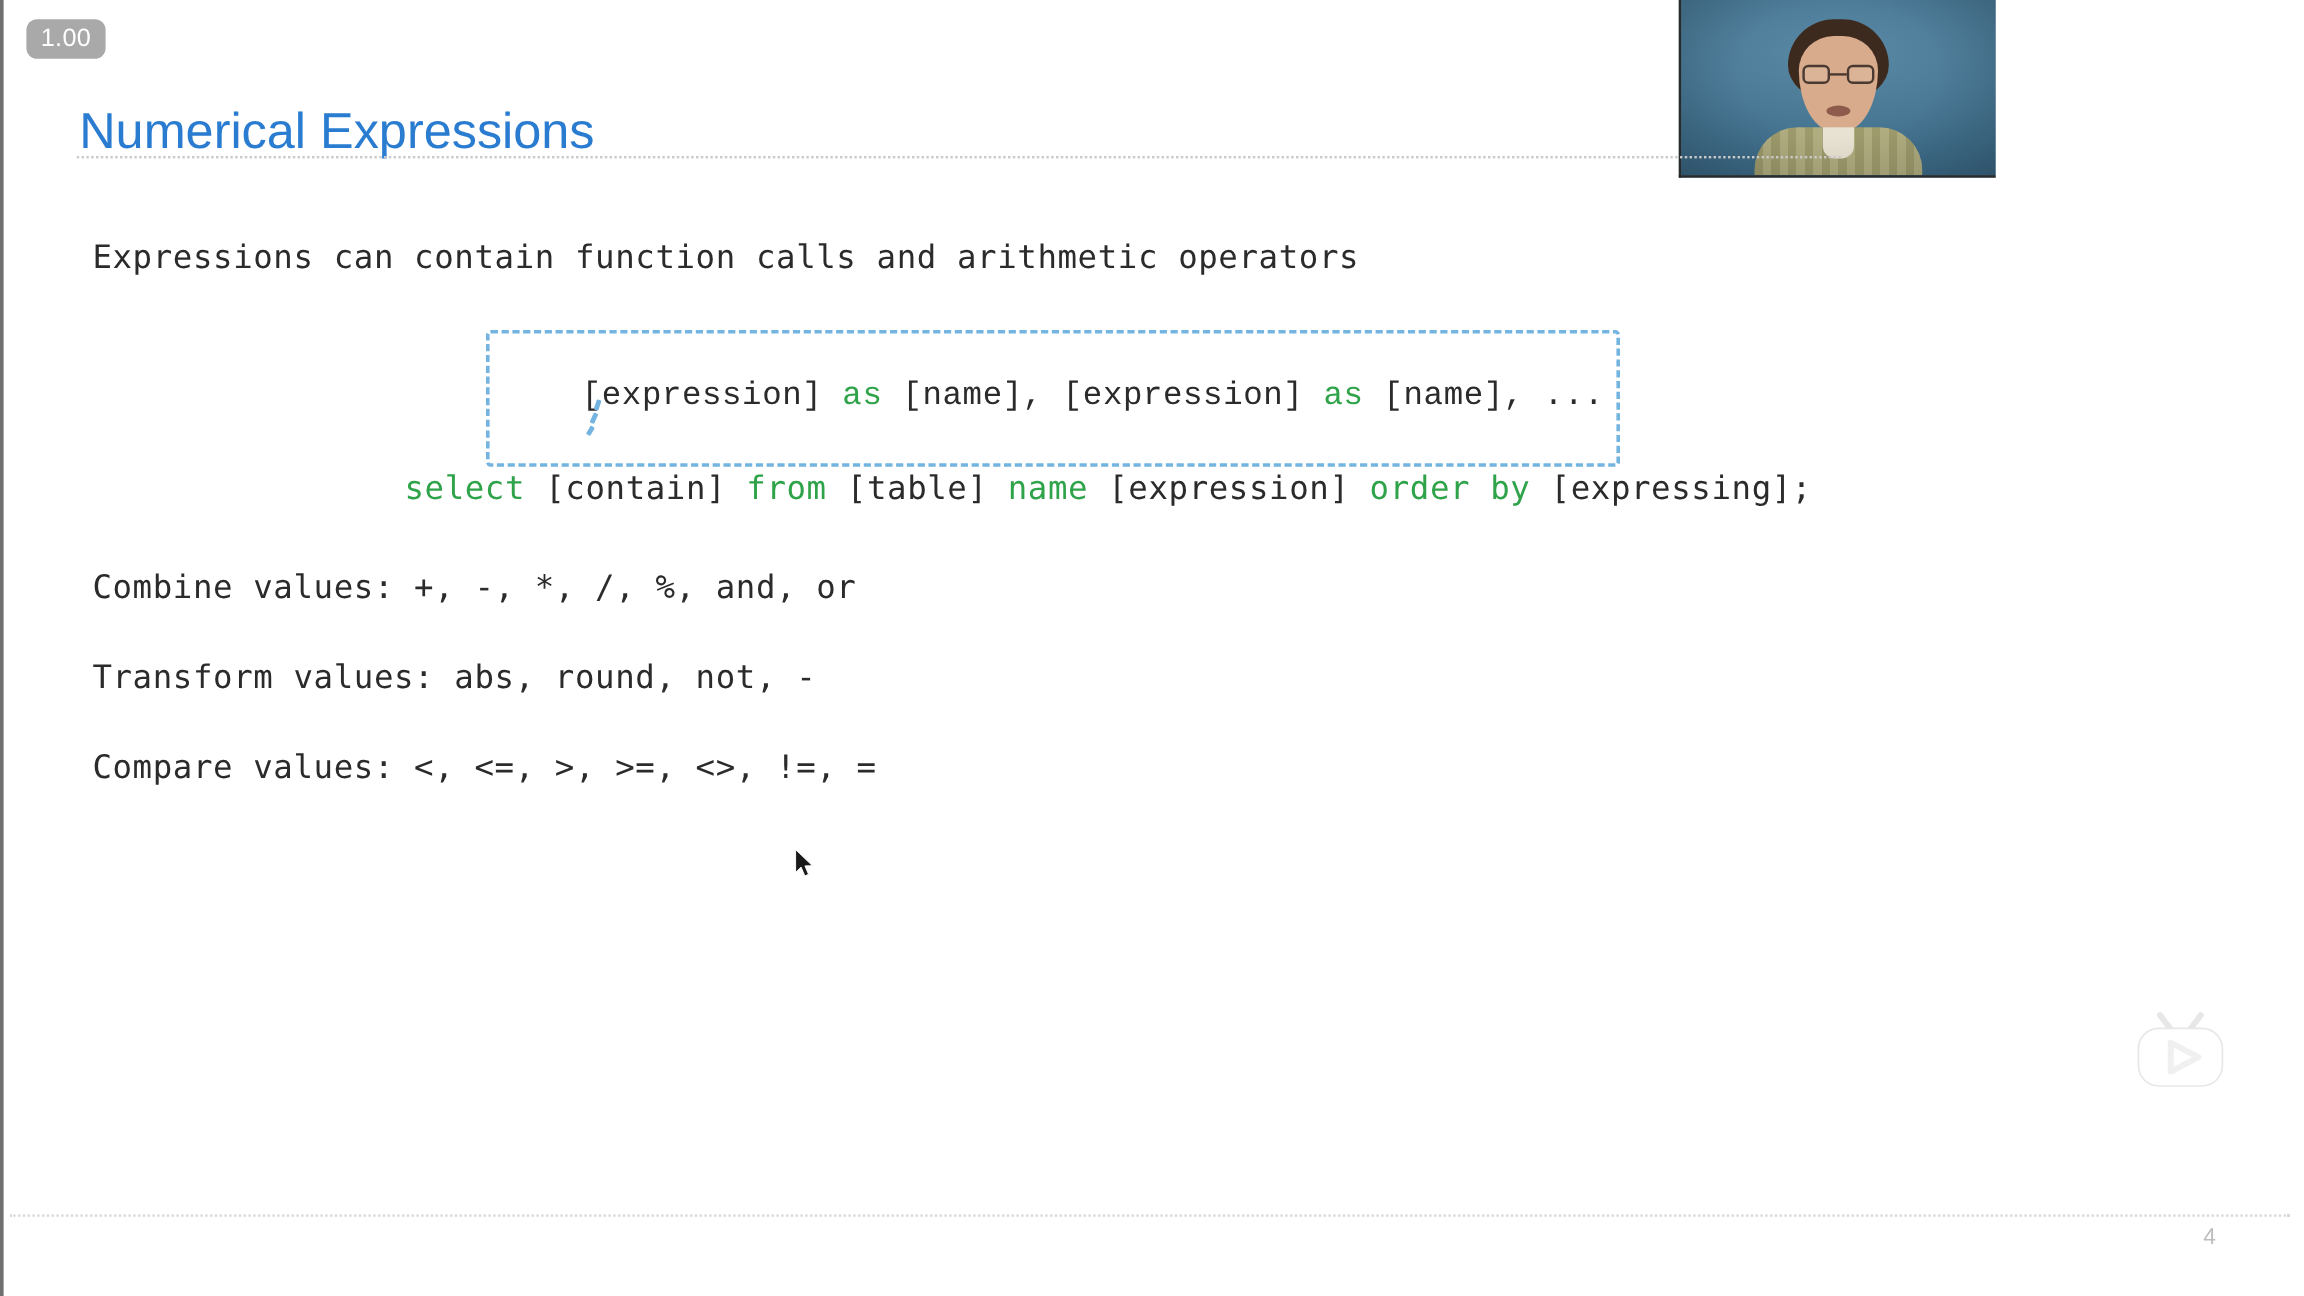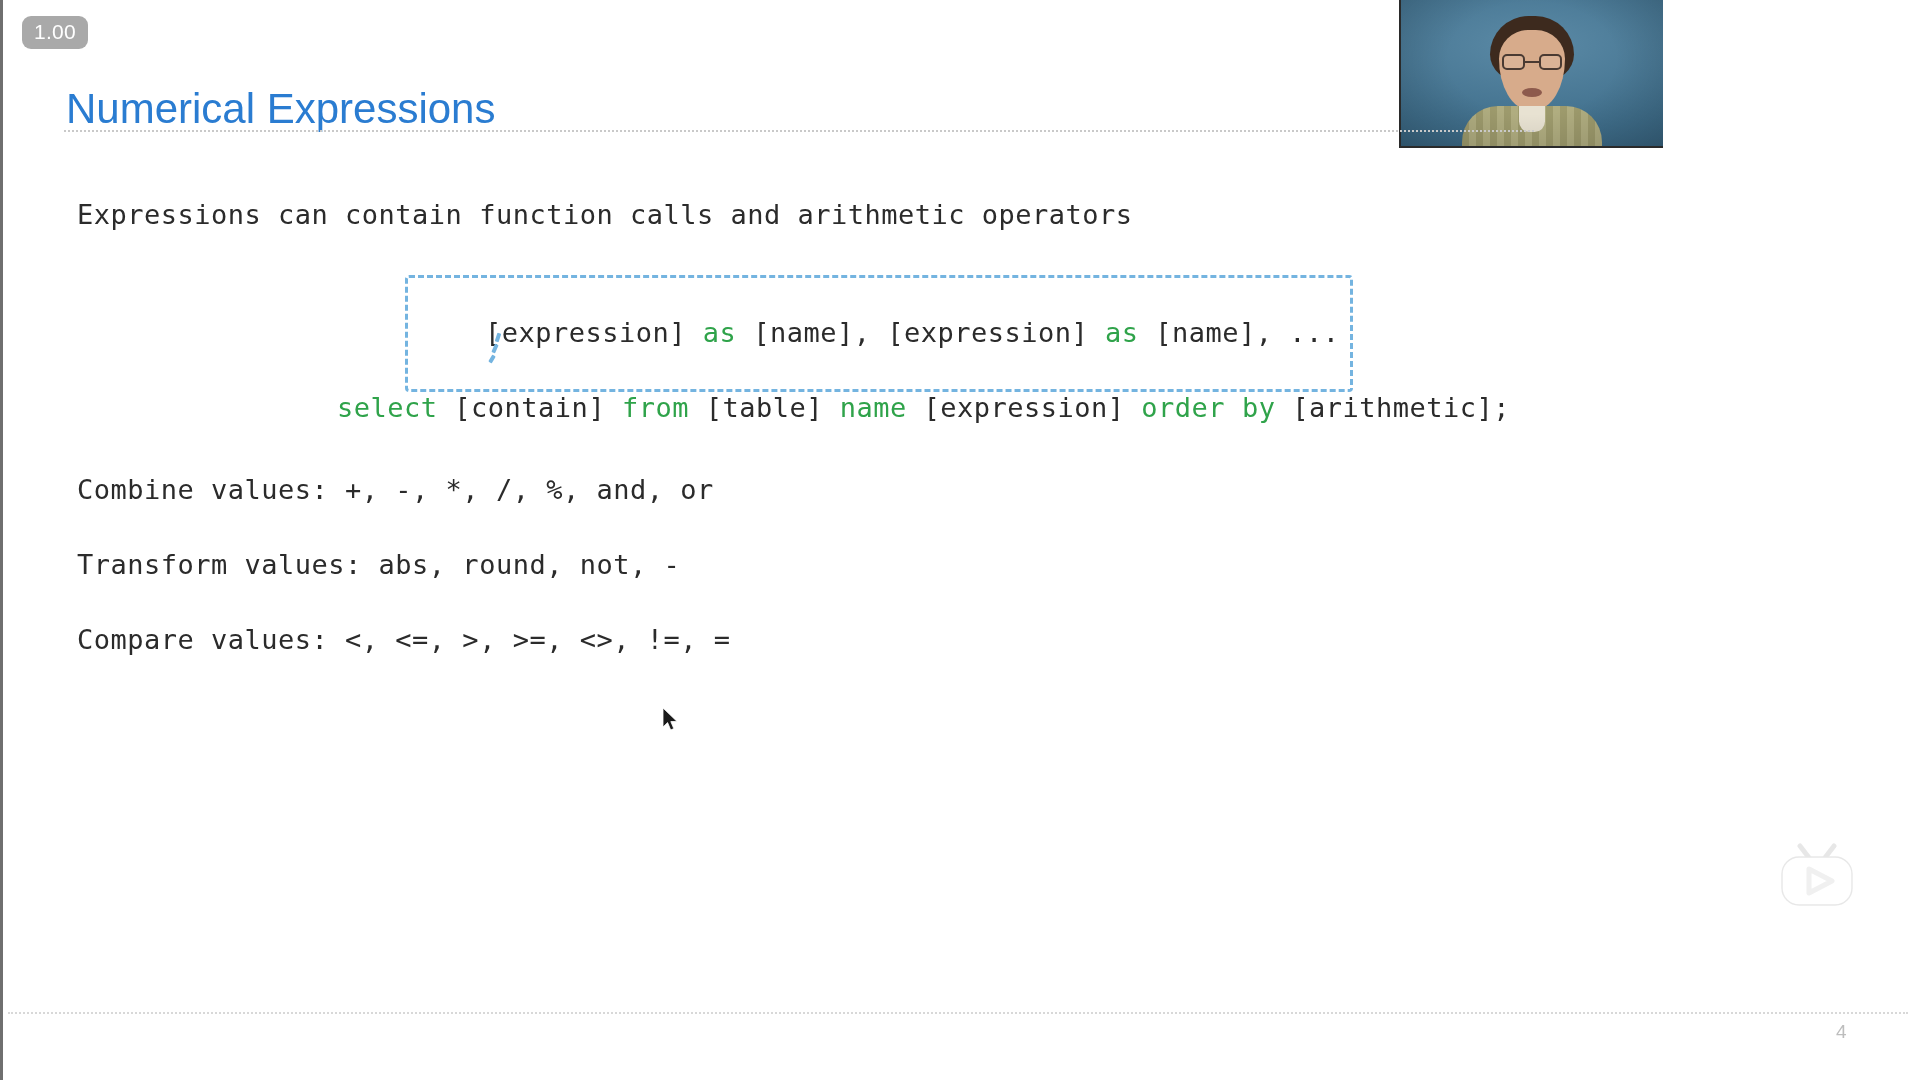--- a/index.html
+++ b/index.html
@@ -189,20 +189,21 @@
   #template-box {
     position: absolute;
     left: 405px;
     top: 275px;
     padding: 8px 10px 10px 10px;
     border: 3px dashed #74b4e0;
     border-radius: 4px;
     font-size: 27px;
     letter-spacing: .5px;
     background: transparent;
+    font-family: Liberation Mono, monospace;
   }
   #template-tail {
     position: absolute;
     left: 487px;
     top: 333px;
     width: 18px;
     height: 34px;
   }
   #template-tail .seg {
     position: absolute;
@@ -317,21 +318,21 @@
   <div id="template-box" class="mono">
     <span><span>[expression] </span><span class="kw">as</span><span> [name], [expression] </span><span class="kw">as</span><span> [name], ...</span></span>
   </div>
   <div id="template-tail">
     <div class="seg s1"></div>
     <div class="seg s2"></div>
     <div class="seg s3"></div>
   </div>
 
   <div id="sql-line" class="mono">
-    <span><span class="kw">select</span><span> [contain] </span><span class="kw">from</span><span> [table] </span><span class="kw">name</span><span> [expression] </span><span class="kw">order by</span><span> [arithmetic];</span></span>
+    <span><span class="kw">select</span><span> [contain] </span><span class="kw">from</span><span> [table] </span><span class="kw">name</span><span> [expression] </span><span class="kw">order by</span><span> [expressing];</span></span>
   </div>
 
   <div id="op-combine" class="op-line mono">Combine values: +, -, *, /, %, and, or</div>
   <div id="op-transform" class="op-line mono">Transform values: abs, round, not, -</div>
   <div id="op-compare" class="op-line mono">Compare values: &lt;, &lt;=, &gt;, &gt;=, &lt;&gt;, !=, =</div>
 
   <svg id="cursor" viewBox="0 0 18 26">
     <path d="M1,1 L1,20 L5.6,15.6 L8.7,23 L11.8,21.6 L8.8,14.6 L15,14.4 Z" fill="#1a1a1a" stroke="#ffffff" stroke-width="0.8"></path>
   </svg>
 

